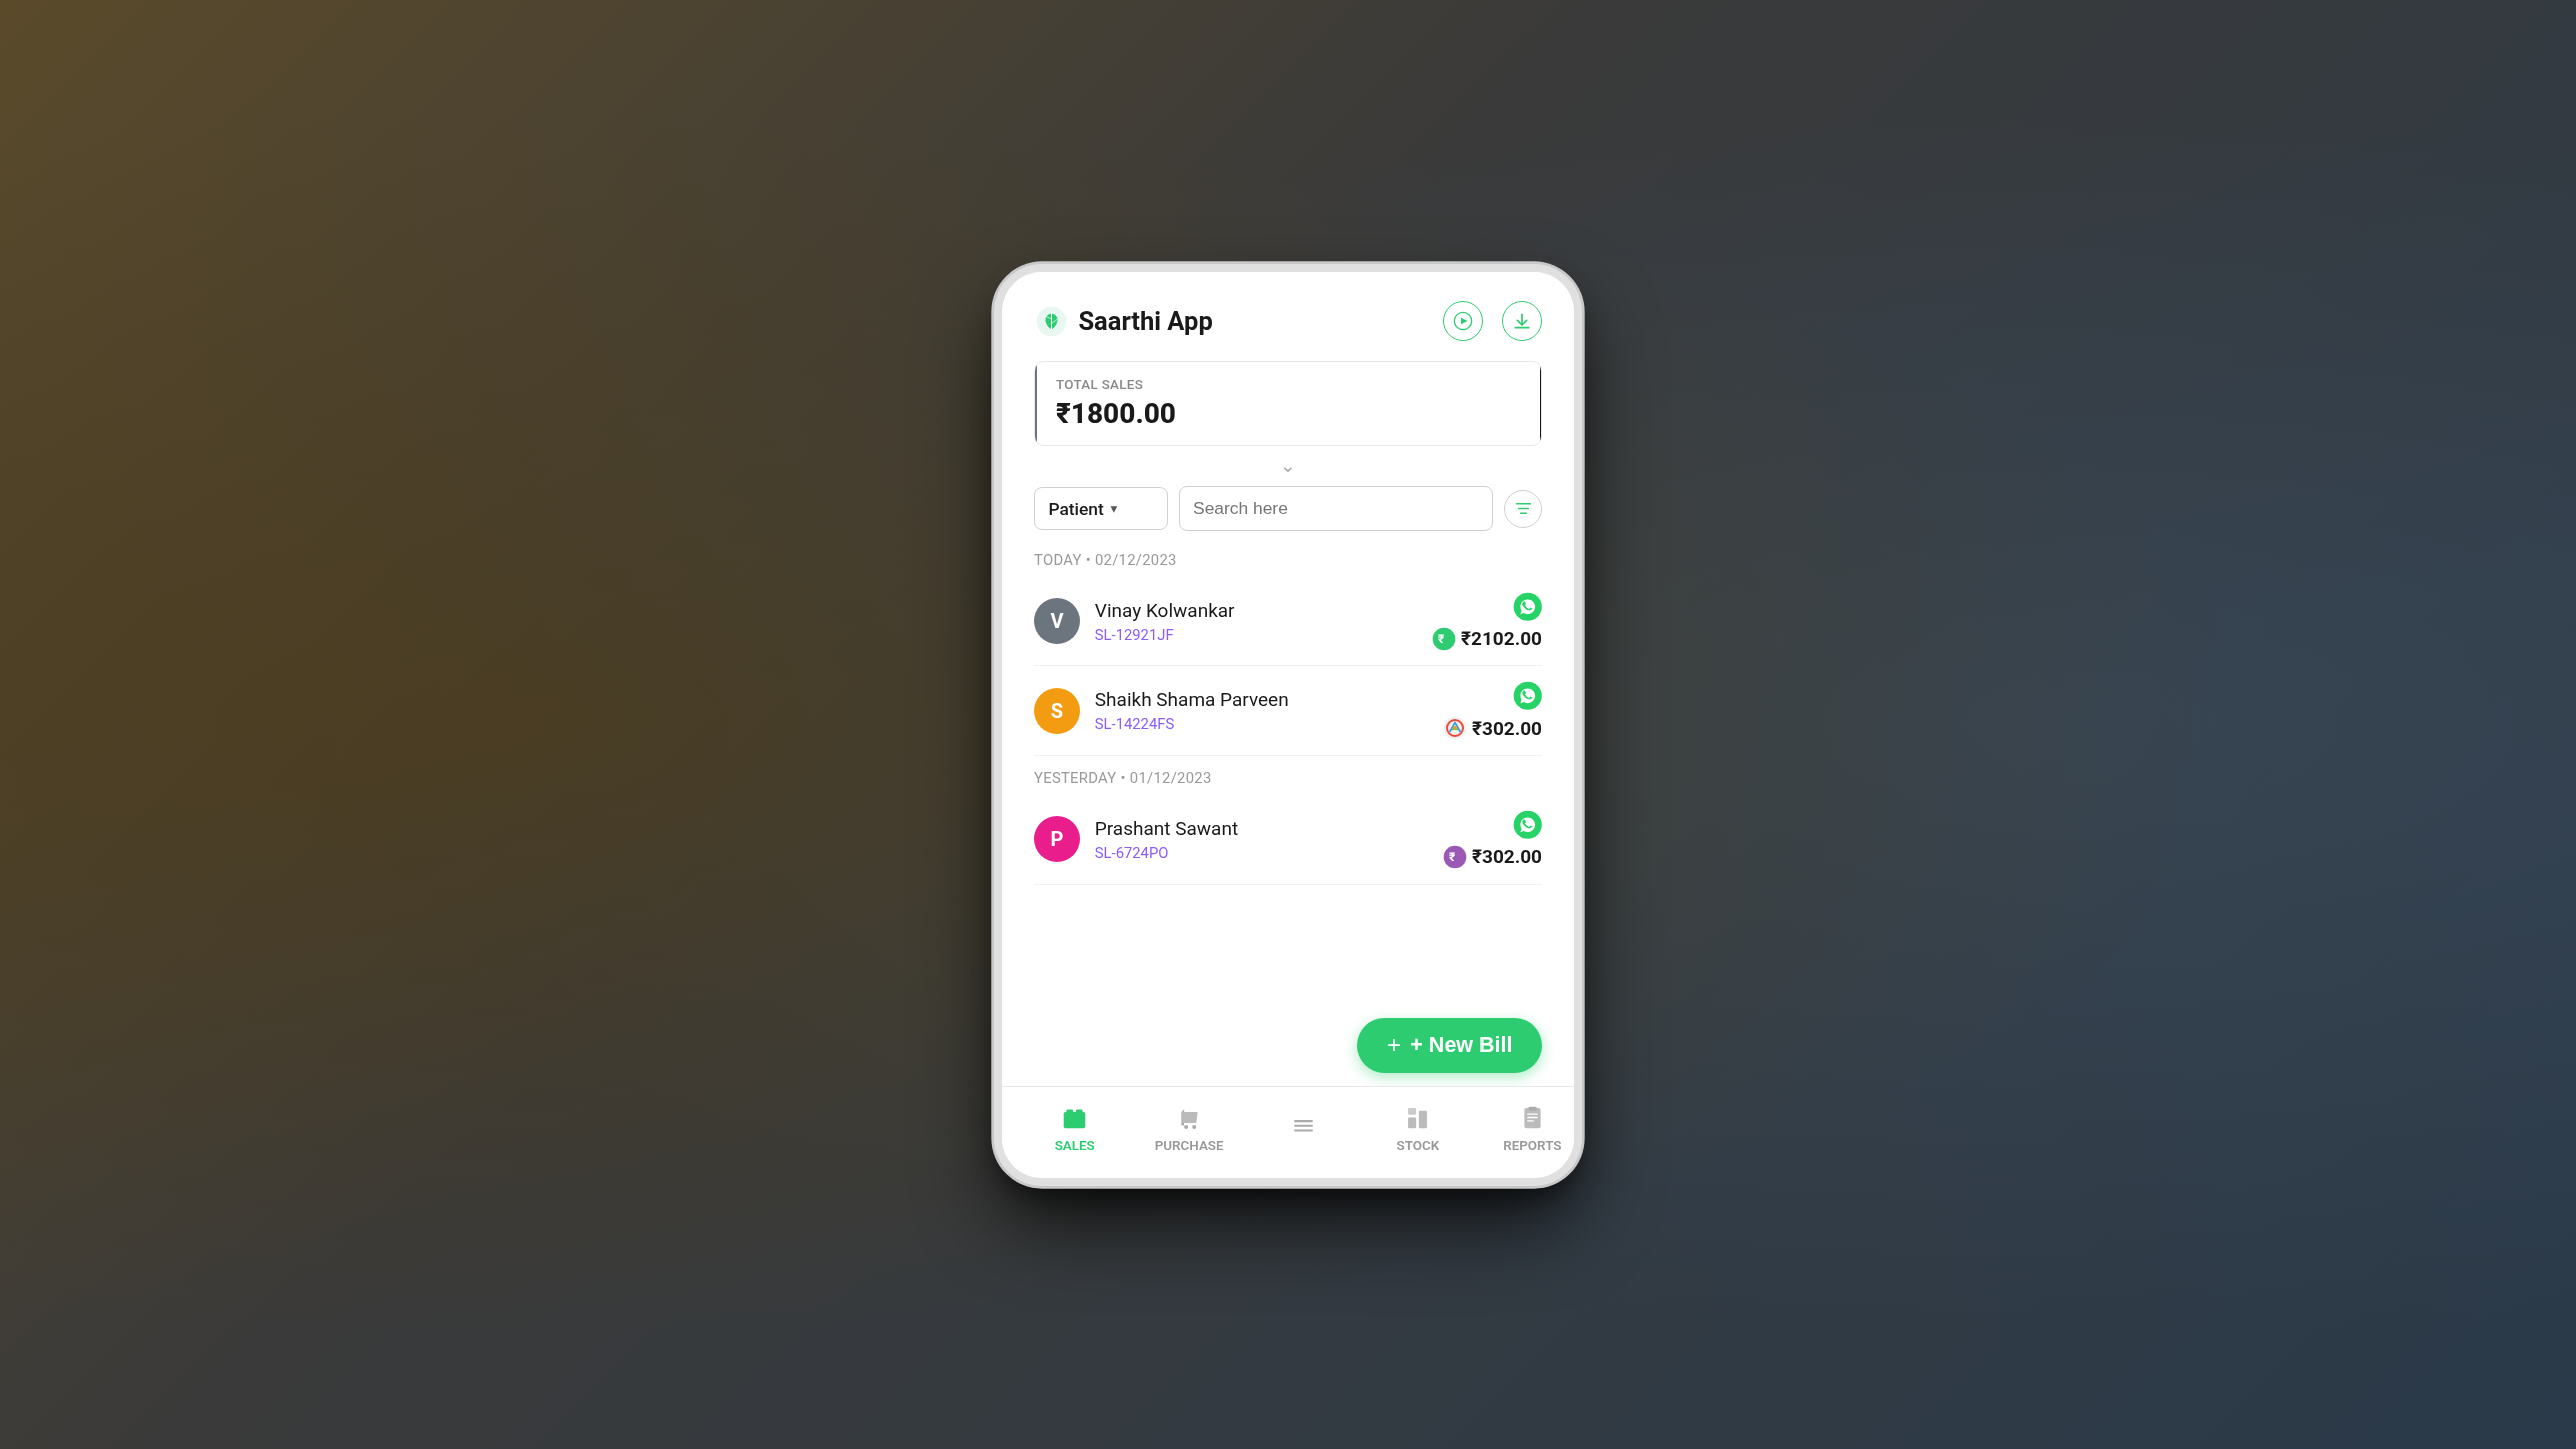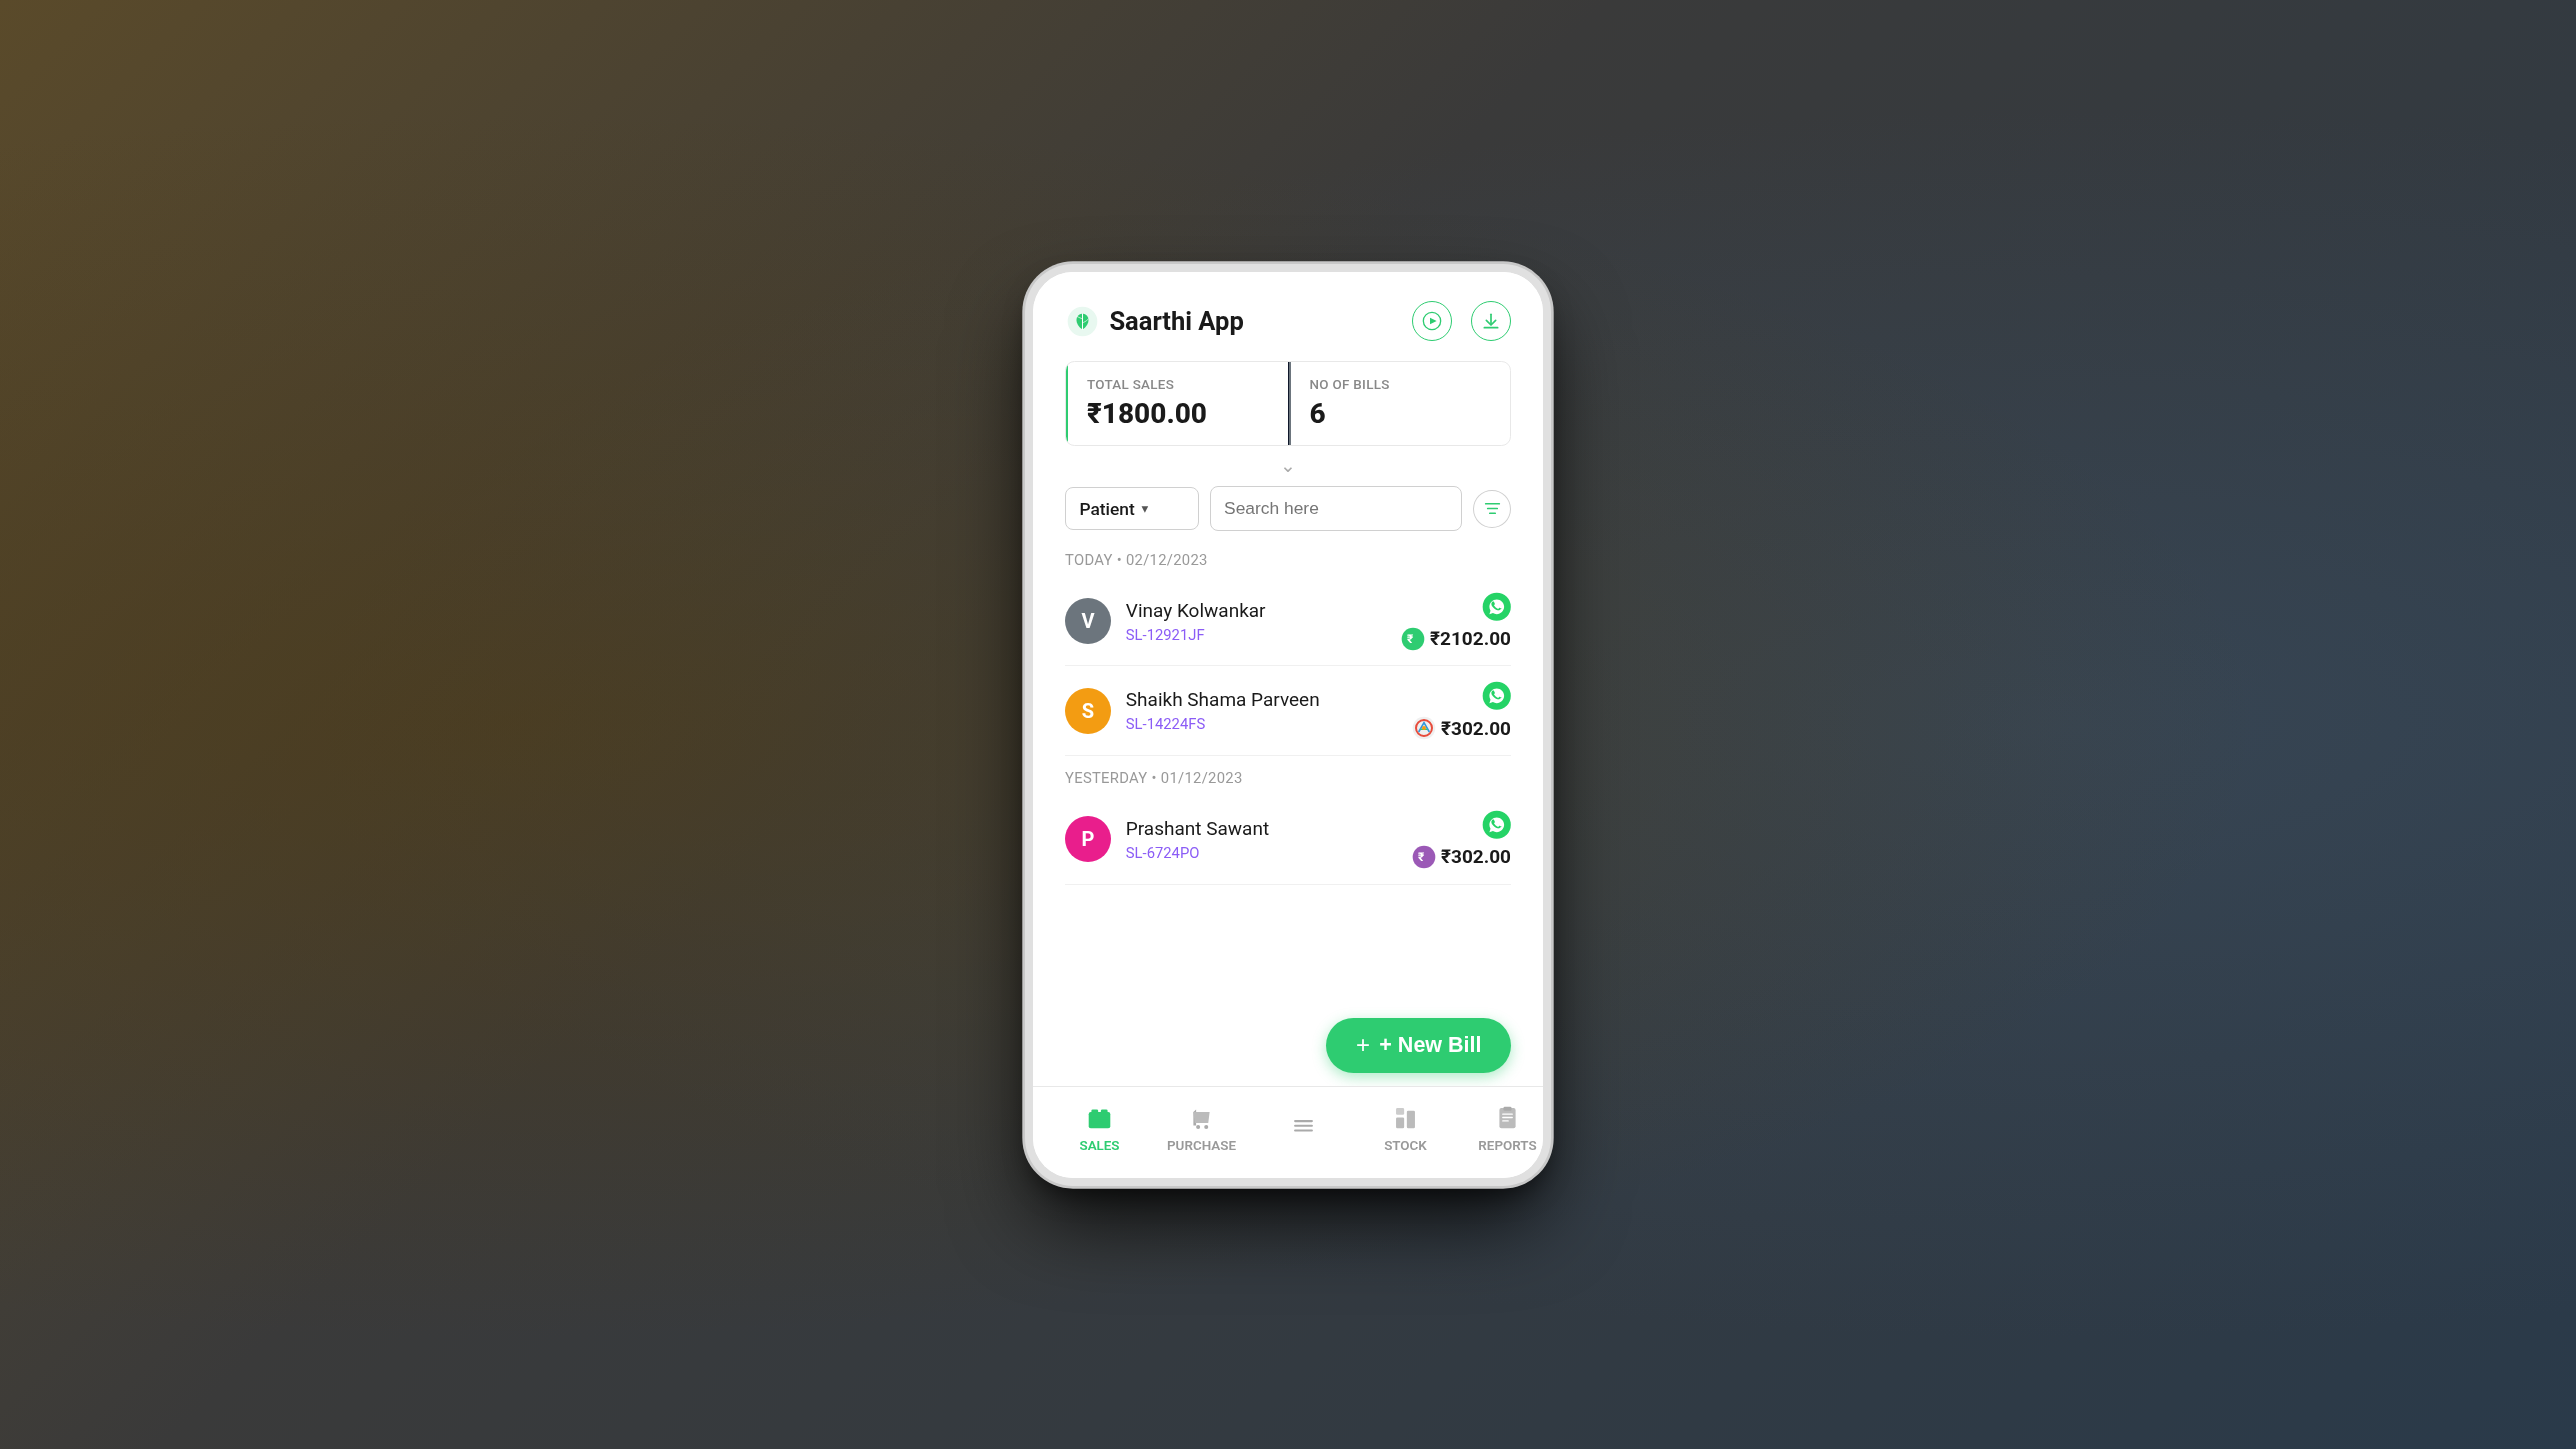--- a/index.html
+++ b/index.html
@@ -27,21 +27,21 @@
     
     .phone-wrapper {
       position: absolute;
       left: 50%;
       top: 50%;
       transform: translate(-50%, -50%);
       z-index: 10;
     }
 
     .phone {
-      width: 510px;
+      width: 572px;
       height: 906px;
       background: #fff;
       border-radius: 40px;
       box-shadow:
         0 0 0 8px #e0e0e0,
         0 0 0 10.7px #c8c8c8,
         0 40px 81px rgba(0,0,0,0.8),
         0 13.4px 27px rgba(0,0,0,0.6);
       overflow: hidden;
       display: flex;
@@ -413,24 +413,20 @@
               <path d="M5 25 L25 25" stroke="#2ecc71" stroke-width="2.5" stroke-linecap="round"></path>
             </svg>
           </div>
         </div>
       </div>
 
       <div class="stats-section">
         <div class="stat-item">
           <div class="stat-label">TOTAL SALES</div>
           <div class="stat-value">₹1800.00</div>
-        </div>
-        <div class="stat-item">
-          <div class="stat-label">NO OF BILLS</div>
-          <div class="stat-value">6</div>
         </div>
       </div>
 
       <div class="chevron-row">
         <span class="chevron-icon">⌄</span>
       </div>
 
       <div class="filter-row">
         <div class="patient-dropdown">
           <span class="patient-dropdown-label">Patient</span>

